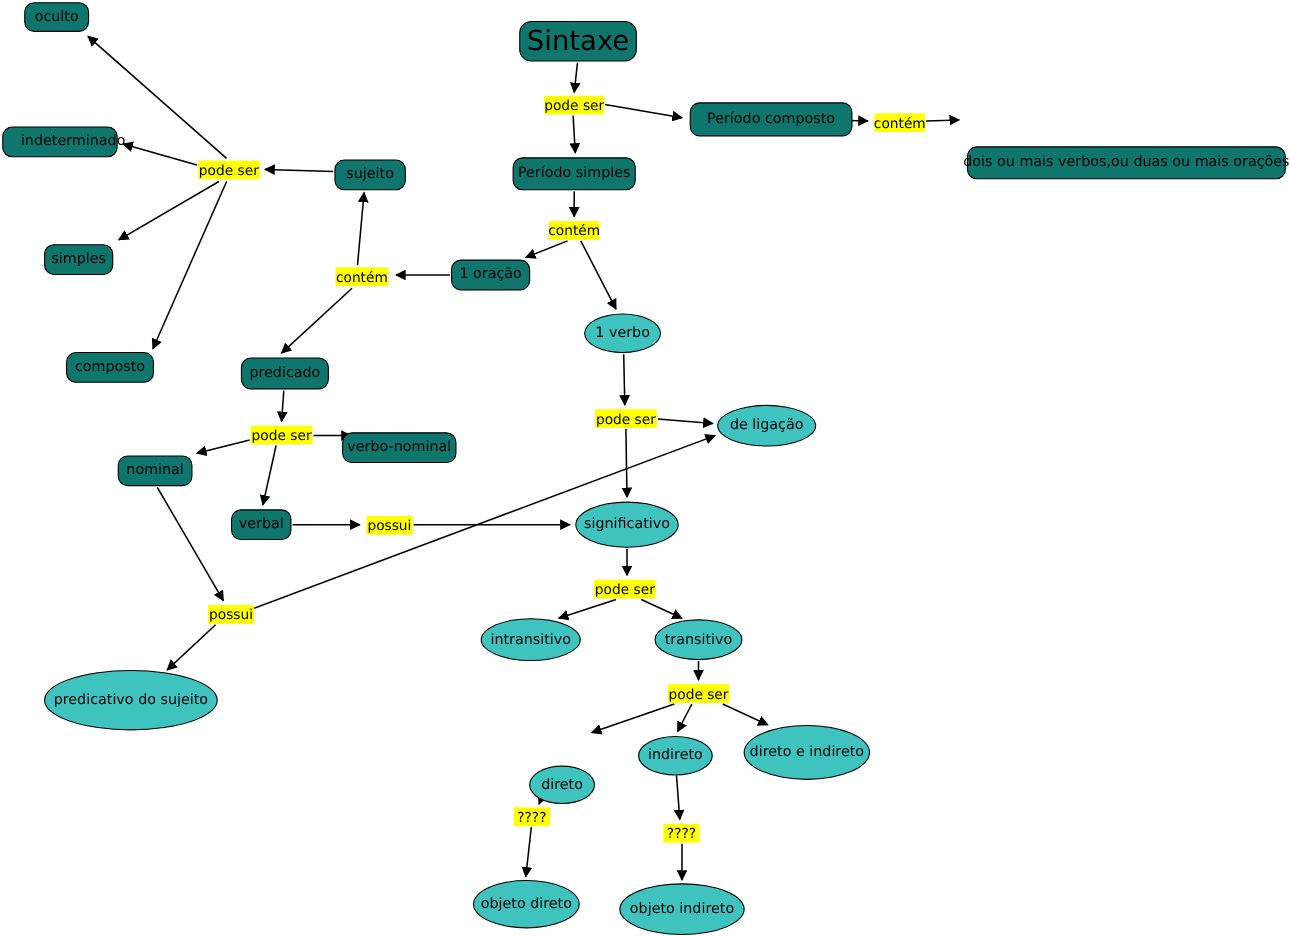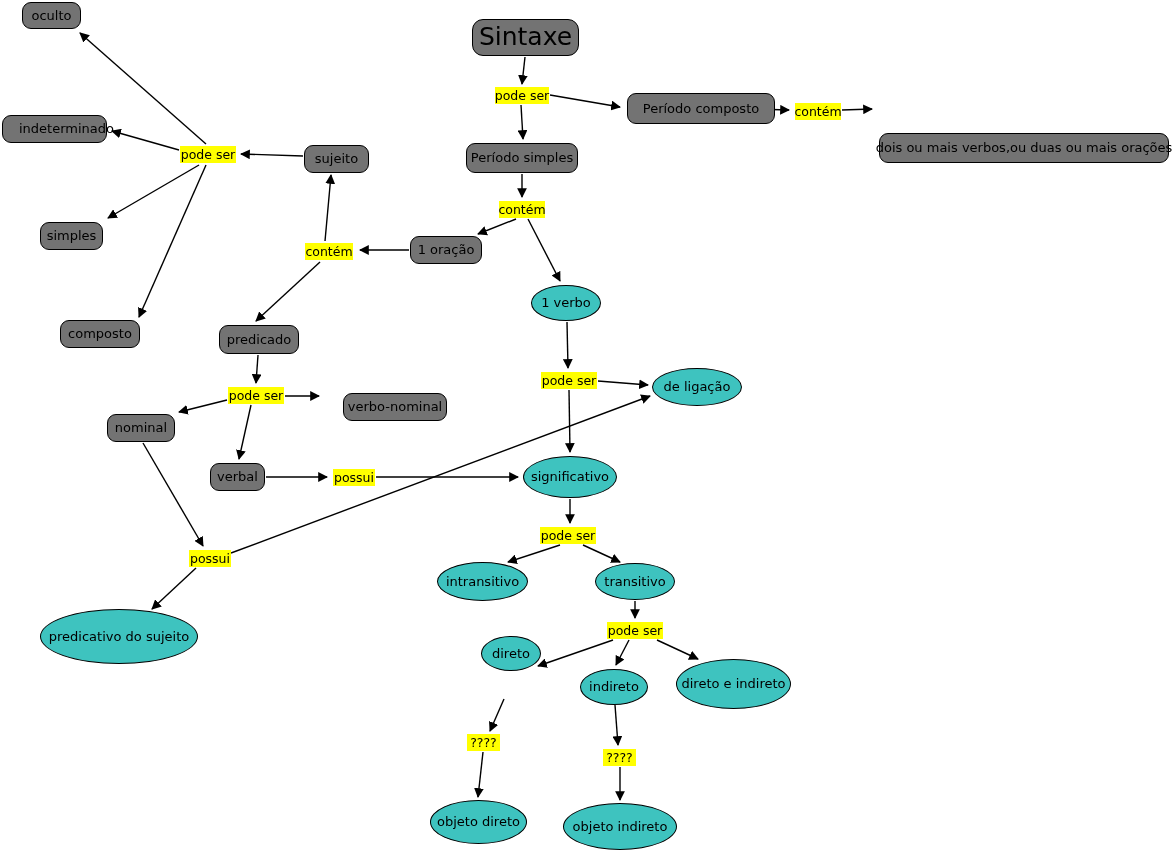--- a/index.html
+++ b/index.html
@@ -32,21 +32,21 @@
     display: flex;
     align-items: center;
     justify-content: center;
     text-align: center;
     color: #000000;
     white-space: nowrap;
     line-height: 1.05;
   }
   
   .node.rect {
-    background: #737373;
+    background: #0f766e;
     border: 1.4px solid #000000;
     border-radius: 9px;
     font-size: 13px;
   }
   .node.rect.title {
     font-size: 25px;
     border-radius: 11px;
     border-width: 1.6px;
   }
   
@@ -162,21 +162,21 @@
       </div>
       <div class="node rect" style="left: 60px; top: 320px; width: 80px; height: 28px;">
         <span>composto</span>
       </div>
       <div class="node rect" style="left: 219px; top: 325px; width: 80px; height: 29px;">
         <span>predicado</span>
       </div>
       <div class="node link-label" style="left: 228px; top: 387px; width: 56px; height: 17px;">
         <span>pode ser</span>
       </div>
-      <div class="node rect" style="left: 343px; top: 393px; width: 104px; height: 28px;">
+      <div class="node rect" style="left: 311px; top: 393px; width: 104px; height: 28px;">
         <span>verbo-nominal</span>
       </div>
       <div class="node rect" style="left: 107px; top: 414px; width: 68px; height: 28px;">
         <span>nominal</span>
       </div>
       <div class="node rect" style="left: 210px; top: 463px; width: 55px; height: 28px;">
         <span>verbal</span>
       </div>
       <div class="node link-label" style="left: 333px; top: 469px; width: 42px; height: 17px;">
         <span>possui</span>
@@ -204,21 +204,21 @@
       </div>
       <div class="node ellipse" style="left: 437px; top: 562px; width: 91px; height: 39px;">
         <span>intransitivo</span>
       </div>
       <div class="node ellipse" style="left: 595px; top: 563px; width: 80px; height: 37px;">
         <span>transitivo</span>
       </div>
       <div class="node link-label" style="left: 607px; top: 622px; width: 56px; height: 17px;">
         <span>pode ser</span>
       </div>
-      <div class="node ellipse" style="left: 481px; top: 636px; width: 60px; height: 35px;">
+      <div class="node ellipse" style="left: 481px; top: 696px; width: 60px; height: 35px;">
         <span>direto</span>
       </div>
       <div class="node ellipse" style="left: 580px; top: 669px; width: 68px; height: 36px;">
         <span>indireto</span>
       </div>
       <div class="node ellipse" style="left: 676px; top: 659px; width: 115px; height: 50px;">
         <span>direto e indireto</span>
       </div>
       <div class="node link-label" style="left: 467px; top: 734px; width: 33px; height: 17px;">
         <span>????</span>

